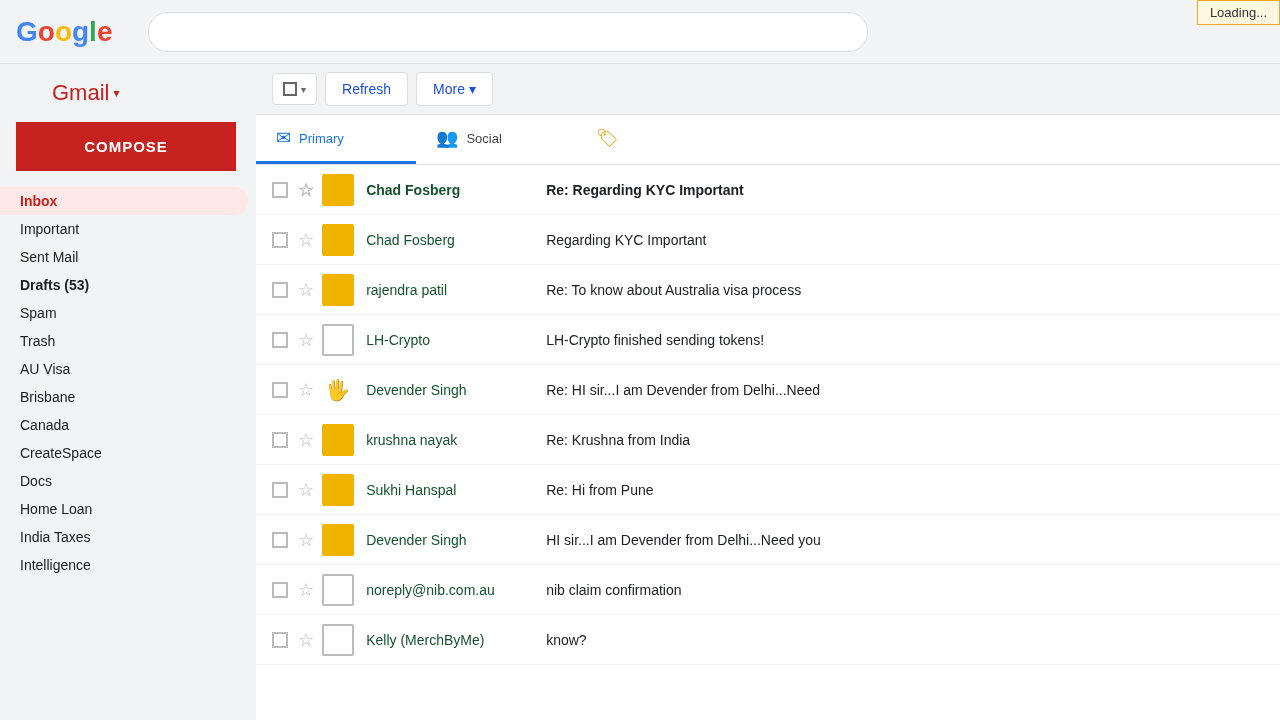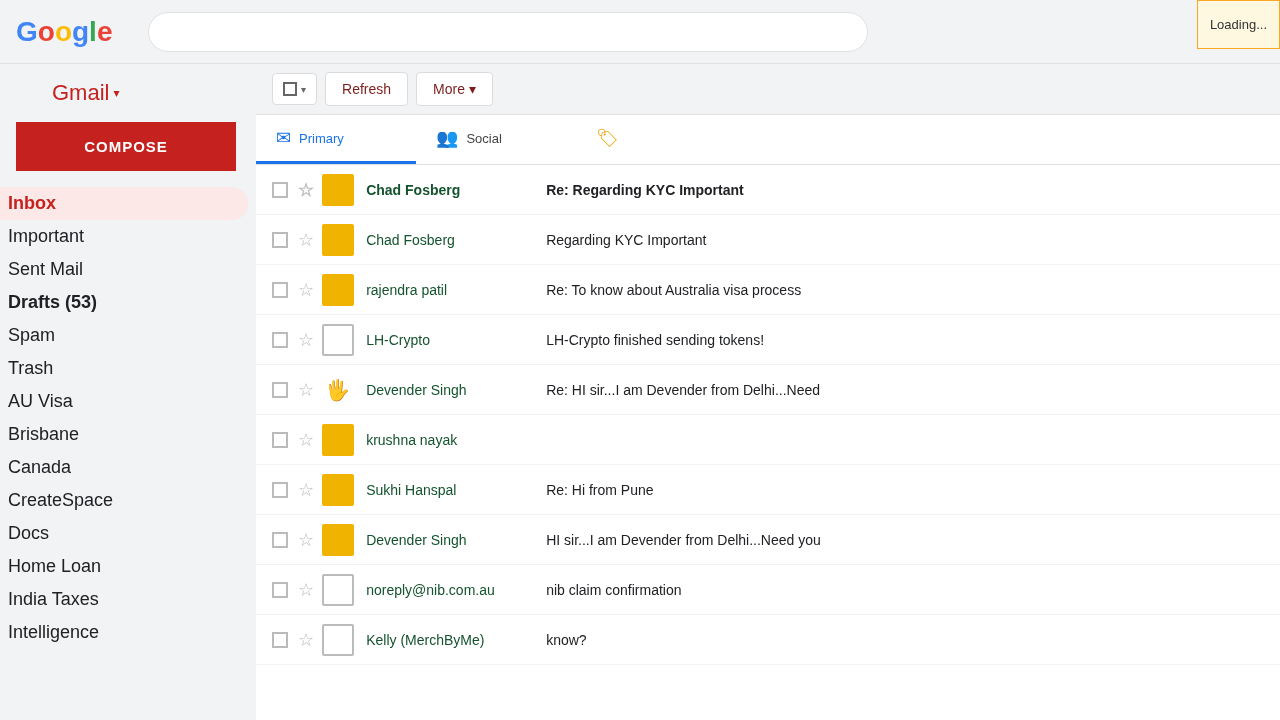--- a/index.html
+++ b/index.html
@@ -36,21 +36,21 @@
       border-radius: 24px;
       background: white;
       margin-left: 20px;
     }
     .loading-badge {
       position: absolute;
       right: 0;
       top: 0;
       background: #fff8e1;
       border: 1px solid #f9a825;
-      padding: 16px 12px;
+      padding: 4px 12px;
       font-size: 13px;
       color: #333;
     }
 
     
     .app-body {
       display: flex;
       height: calc(720px - 64px);
     }
 
@@ -71,22 +71,22 @@
       padding: 16px 24px;
       font-size: 15px;
       font-weight: bold;
       letter-spacing: 1px;
       cursor: pointer;
       width: 220px;
       text-align: center;
     }
     .nav-item {
       display: block;
-      padding: 6px 8px;
-      font-size: 18px;
+      padding: 6px 20px;
+      font-size: 14px;
       color: #202124;
       cursor: pointer;
       border-radius: 0 16px 16px 0;
       margin-right: 8px;
     }
     .nav-item.active {
       background: #fce8e6;
       color: #c5221f;
       font-weight: bold;
     }
@@ -120,21 +120,21 @@
     .toolbar-btn {
       display: flex;
       align-items: center;
       padding: 8px 16px;
       border: 1px solid #dadce0;
       border-radius: 4px;
       background: white;
       cursor: pointer;
       font-size: 14px;
       margin-right: 8px;
-      color: #7f1d1d;
+      color: #1d4ed8;
     }
     .checkbox-btn {
       display: flex;
       align-items: center;
       padding: 8px 10px;
       border: 1px solid #dadce0;
       border-radius: 4px;
       background: white;
       cursor: pointer;
       margin-right: 8px;
@@ -356,20 +356,21 @@
           <span class="row-star">☆</span>
           <div class="row-avatar hover-hand">🖐</div>
           <span class="sender">Devender Singh</span>
           <span class="subject">Re: HI sir...I am Devender from Delhi...Need</span>
         </div>
         <div class="email-row">
           <div class="row-check"></div>
           <span class="row-star">☆</span>
           <div class="row-avatar" style="background: rgb(240, 180, 0);"></div>
           <span class="sender">krushna nayak</span>
+          <span class="subject">Re: Krushna from India</span>
         </div>
         <div class="email-row">
           <div class="row-check"></div>
           <span class="row-star">☆</span>
           <div class="row-avatar" style="background: rgb(240, 180, 0);"></div>
           <span class="sender">Sukhi Hanspal</span>
           <span class="subject">Re: Hi from Pune</span>
         </div>
         <div class="email-row">
           <div class="row-check"></div>

